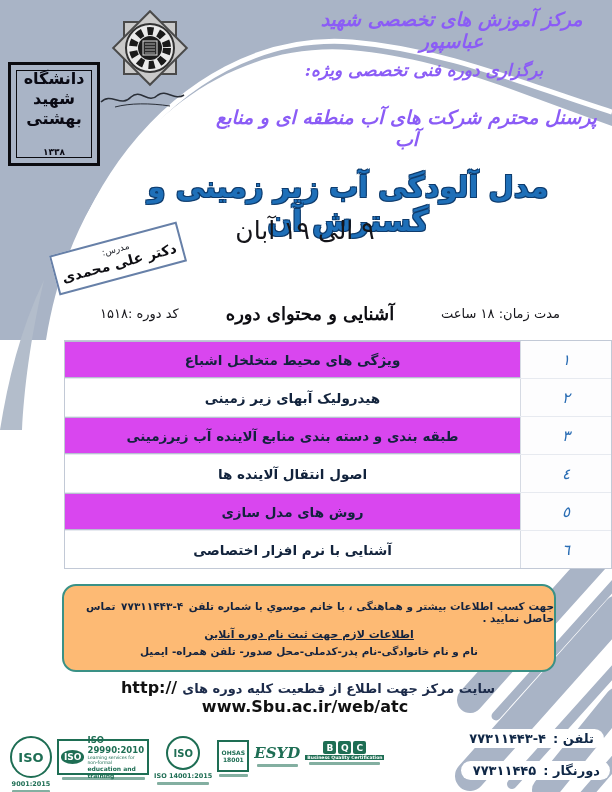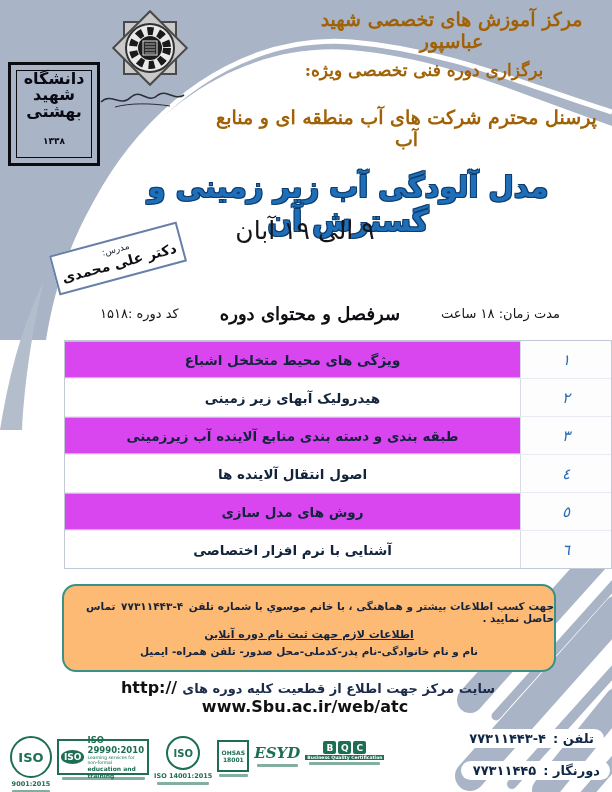--- a/index.html
+++ b/index.html
@@ -4,29 +4,29 @@
 <style>
   html,body{margin:0;padding:0;}
   .page{
     position:relative;width:612px;height:792px;background:#ffffff;overflow:hidden;
     font-family:"DejaVu Sans",sans-serif;color:#111;
   }
   .abs{position:absolute;}
   svg{display:block;}
 
   
-  .script{font-family:"DejaVu Serif",serif;font-weight:bold;color:#a16207;text-align:center;}
+  .script{font-family:"DejaVu Serif",serif;font-style:italic;font-weight:bold;color:#8b5cf6;text-align:center;}
   .hdr1{top:8px;right:8px;width:305px;font-size:19px;}
   .hdr2{top:60px;right:48px;width:280px;font-size:17px;}
   .hdr3{top:106px;right:8px;width:395px;font-size:19px;}
 
   .logo-box{top:62px;left:8px;width:86px;height:98px;border:3px solid #0b0b10;background:#a9b4c6;
     display:flex;align-items:center;justify-content:center;}
   .logo-inner{width:74px;height:86px;border:1px solid #0b0b10;display:flex;flex-direction:column;
-    align-items:center;justify-content:flex-start;text-align:center;}
+    align-items:center;justify-content:space-between;text-align:center;}
   .logo-line{font-weight:900;font-size:16px;line-height:1.02;letter-spacing:-1px;color:#0a0a14;}
   .logo-year{font-size:9px;font-weight:700;color:#0a0a14;margin-top:16px;}
 
   
   .course-title{top:170px;left:88px;right:4px;text-align:center;direction:rtl;
     font-size:29px;font-weight:800;color:#1e6fb8;
     text-shadow:1px 1px 0 #0e3c6e,-1px -1px 0 #0e3c6e,1px -1px 0 #0e3c6e,-1px 1px 0 #0e3c6e;}
   .course-date{top:216px;left:175px;width:260px;text-align:center;direction:rtl;font-size:25px;color:#15151a;}
 
   .instructor-box{top:238px;left:52px;width:120px;transform:rotate(-15deg);background:#fff;
@@ -145,21 +145,21 @@
   <div class="abs course-title">مدل آلودگی آب زیر زمینی و گسترش آن</div>
   <div class="abs course-date">۹ الی ۱۹ آبان</div>
 
   <div class="abs instructor-box">
     <div class="instructor-label">مدرس:</div>
     <div class="instructor-name">دکتر علی محمدی</div>
   </div>
 
   <div class="abs meta-row">
     <span class="meta-duration">مدت زمان: ۱۸ ساعت</span>
-    <span class="meta-heading">سرفصل و محتوای دوره</span>
+    <span class="meta-heading">آشنایی و محتوای دوره</span>
     <span class="meta-code">کد دوره :۱۵۱۸</span>
   </div>
 
   <div class="abs outline">
     <div class="o-row gray">
       <div class="o-num">۱</div>
       <div class="o-title">ویژگی های محیط متخلخل اشباع</div>
     </div>
     <div class="o-row">
       <div class="o-num">۲</div>

